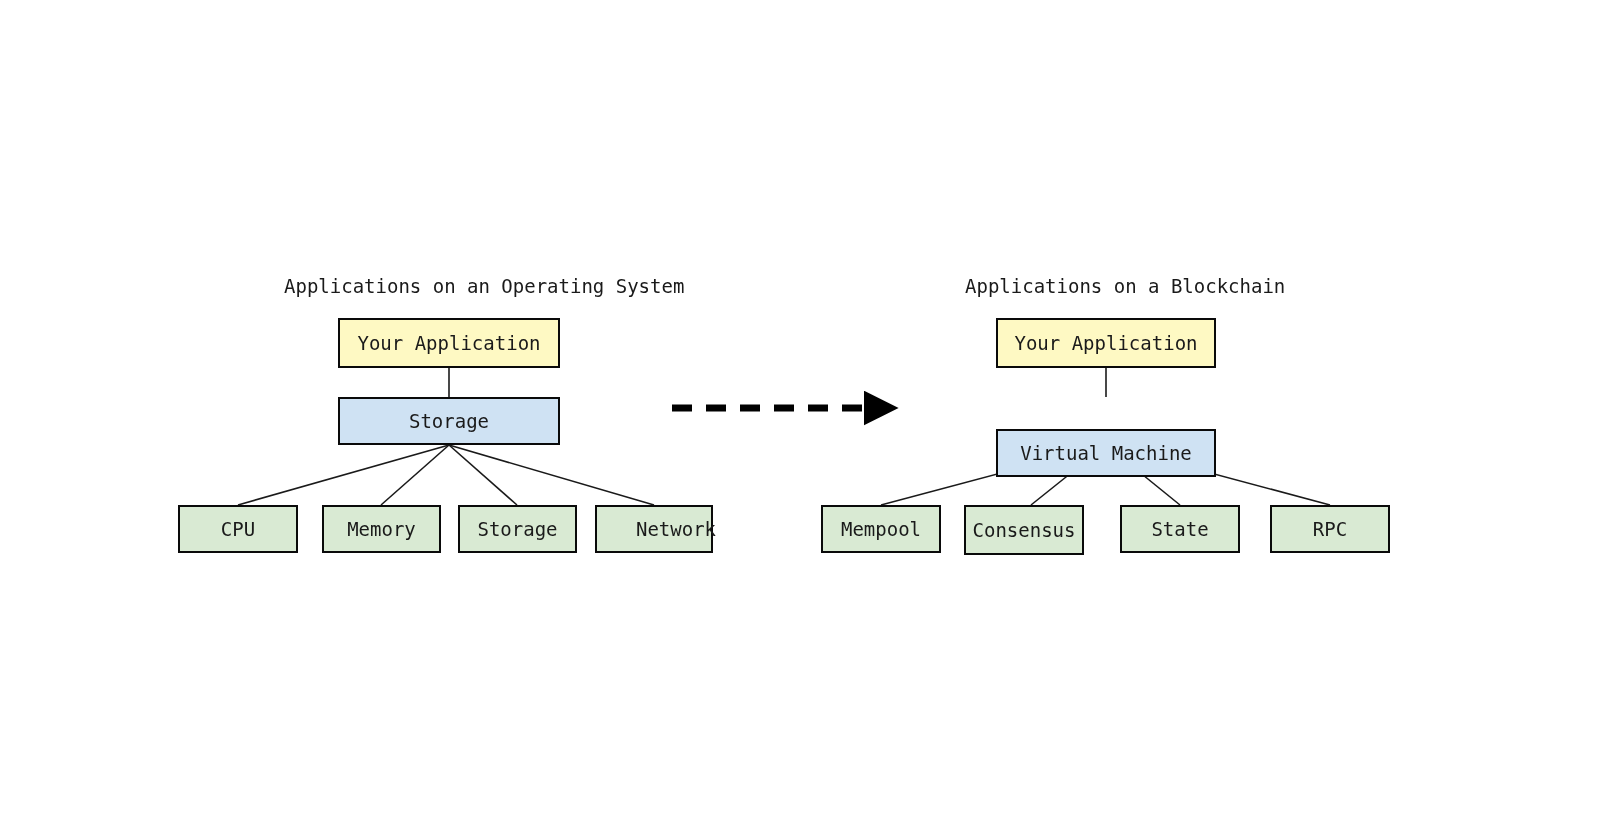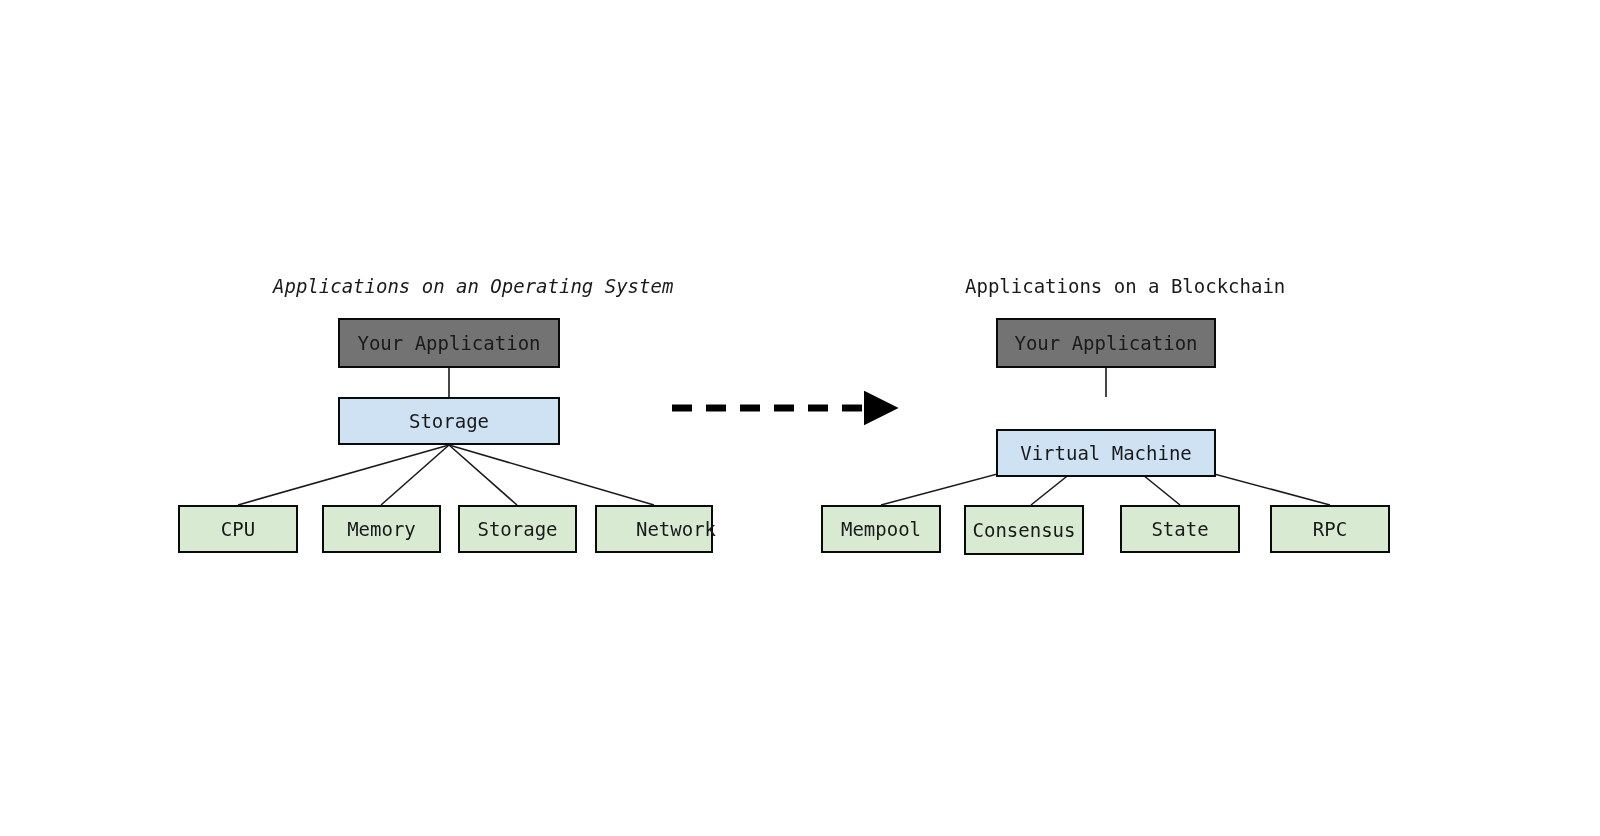--- a/index.html
+++ b/index.html
@@ -41,21 +41,21 @@
     border: 2px solid #0a0a0a;
     display: flex;
     align-items: center;
     justify-content: center;
     font-size: 19px;
     line-height: 19px;
     color: #1a1a1a;
     white-space: nowrap;
     letter-spacing: 0px;
   }
-  .node.app   { background: #737373; }
+  .node.app   { background: #fef9c3; }
   .node.layer { background: #CFE2F3; }
   .node.leaf  { background: #D9EAD3; }
 </style>
 </head>
 <body>
 
 <div id="canvas">
 
   <svg id="edges" viewBox="0 0 1600 836" width="1600" height="836" xmlns="http://www.w3.org/2000/svg">
     <defs>
@@ -74,21 +74,21 @@
     <line x1="1106" y1="368" x2="1106" y2="397" stroke="#1a1a1a" stroke-width="1.6"></line>
 
     <line x1="1106" y1="445" x2="881" y2="505" stroke="#1a1a1a" stroke-width="1.6"></line>
     <line x1="1106" y1="445" x2="1031" y2="505" stroke="#1a1a1a" stroke-width="1.6"></line>
     <line x1="1106" y1="445" x2="1180" y2="505" stroke="#1a1a1a" stroke-width="1.6"></line>
     <line x1="1106" y1="445" x2="1330" y2="505" stroke="#1a1a1a" stroke-width="1.6"></line>
 
     <line x1="672" y1="408" x2="872" y2="408" stroke="#000000" stroke-width="7" stroke-dasharray="20 14" marker-end="url(#arrowhead)"></line>
   </svg>
 
-  <div class="panel-title" style="left:273px; top:277px;font-style:italic;">Applications on an Operating System</div>
+  <div class="panel-title" style="left:284px; top:277px;">Applications on an Operating System</div>
 
   <div class="node app" style="left:338px; top:318px; width:222px; height:50px;">
     <span>Your Application</span>
   </div>
 
   <div class="node layer" style="left:338px; top:397px; width:222px; height:48px;">
     <span>Storage</span>
   </div>
 
   <div class="node leaf" style="left:178px; top:505px; width:120px; height:48px;">

